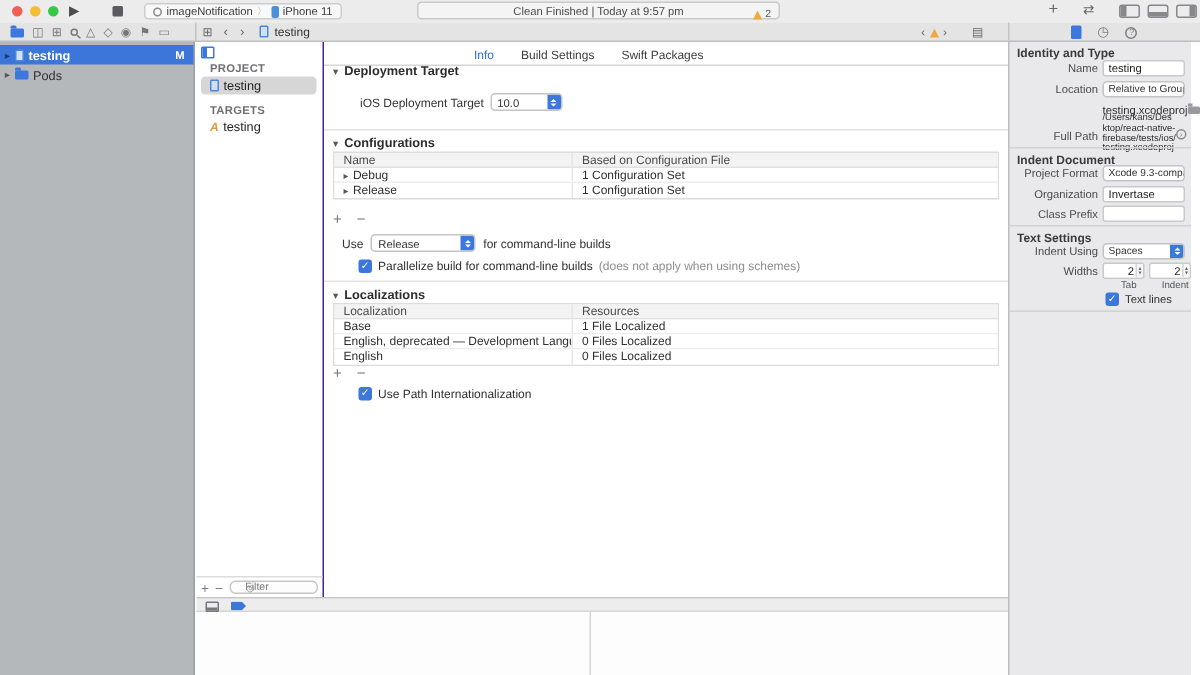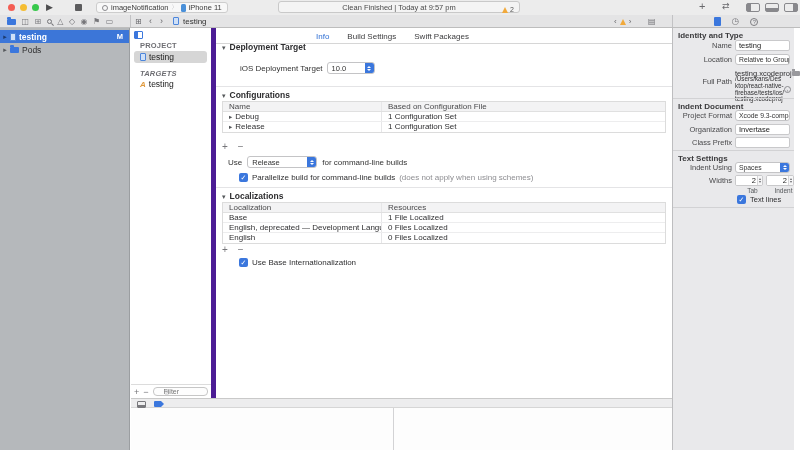--- a/index.html
+++ b/index.html
@@ -72,26 +72,26 @@
   #nrow-testing{top:2px;background:#3c76d8;color:#fff;font-weight:bold;}
   #nrow-pods{top:15px;color:#2e2e30;}
   .nrow .disc{width:10px;text-align:center;font-size:7px;}
   #nrow-testing .disc{color:#1d3a6e;}
   #nrow-pods .disc{color:#55585b;}
   .nrow .ic{margin-right:3px;}
   .nrow .badge-m{position:absolute;right:6px;font-size:7.5px;font-weight:bold;color:#fff;}
 
   
   #projects{position:absolute;left:131px;top:28px;width:85px;height:422px;background:#fff;
-            border-right:5px solid #4c1d95;}
+            border-right:1px solid #4c1d95;}
   #pt-toggle{position:absolute;left:3px;top:3px;width:9px;height:8px;border:1px solid #3b77dd;border-radius:1px;}
   #pt-toggle i{position:absolute;left:0;top:0;bottom:0;width:3px;background:#3b77dd;display:block;}
   .phead{position:absolute;left:9px;font-size:7.5px;font-weight:bold;color:#6e6e73;letter-spacing:.2px;}
   #ph-project{top:13px;}
-  #ph-targets{top:41px;font-style:italic;}
+  #ph-targets{top:41px;}
   .pitem{position:absolute;left:3px;right:4px;height:12px;display:flex;align-items:center;
          font-size:8.5px;color:#222;border-radius:3px;padding-left:6px;gap:3px;}
   #pi-project{top:23px;background:#d6d6d6;}
   #pi-target{top:50px;}
   .a-ic{color:#e09a3e;font-weight:bold;font-size:8px;font-style:italic;}
   #pfoot{position:absolute;left:0;right:0;top:356px;height:14px;border-top:1px solid #dcdcdc;
          display:flex;align-items:center;padding:0 3px;gap:4px;}
   #pfoot .pm{font-size:9px;color:#76767a;}
   #pfilter{flex:1;height:9px;border:1px solid #c6c6c6;border-radius:4px;background:#fdfdfd;
            font-size:7px;padding:0 2px 0 10px;color:#444;min-width:0;font-family:inherit;outline:none;}
@@ -167,21 +167,21 @@
           font-size:7.5px;padding:0 3px;color:#222;min-width:0;font-family:inherit;outline:none;}
   .idd{flex:1;height:11px;}
   .idd .lbl{font-size:6.8px;padding:0 3px;}
   #it-ident{top:3px;}
   #ir-name{top:12px;}
   #ir-loc{top:26px;}
   #ir-cont{top:40px;height:10px;}
   #ir-cont .val{font-size:7.5px;color:#2f2f31;flex:1;}
   .fold-ic{width:8px;height:5px;background:#9a9a9e;border-radius:1px;position:relative;flex:0 0 auto;}
   .fold-ic:before{content:"";position:absolute;left:0;top:-1.5px;width:3px;height:1.5px;background:#9a9a9e;}
-  #ir-fp{top:48px;align-items:flex-start;}
+  #ir-fp{top:48px;align-items:center;}
   #ir-fp .il{padding-top:1px;}
   #fp-val{flex:1;font-size:6.3px;line-height:6.8px;color:#2f2f31;word-break:break-all;padding-right:6px;}
   #fp-reveal{position:absolute;right:3px;top:58px;width:7px;height:7px;border:1px solid #8a8a8e;
              border-radius:50%;font-size:5.5px;color:#8a8a8e;text-align:center;line-height:6px;}
   .idiv{position:absolute;left:0;right:0;height:1px;background:#d2d2d4;}
   #idiv1{top:70px;}
   #it-doc{top:74px;}
   #ir-fmt{top:82px;}
   #ir-org{top:96px;}
   #ir-pfx{top:109px;}
@@ -393,21 +393,21 @@
       </div>
     </div>
 
     <div class="pmrow" id="pm2">
       <span>+</span>
       <span>−</span>
     </div>
 
     <div class="cbrow" id="base-row">
       <span class="cb">✓</span>
-      <span>Use Base Internationalization</span>
+      <span>Use Path Internationalization</span>
     </div>
   </div>
 
   <div id="debugbar">
     <span id="dbg-toggle">
         <i></i>
       </span>
     <span id="dbg-bp"></span>
   </div>
   <div id="dbg-left"></div>

